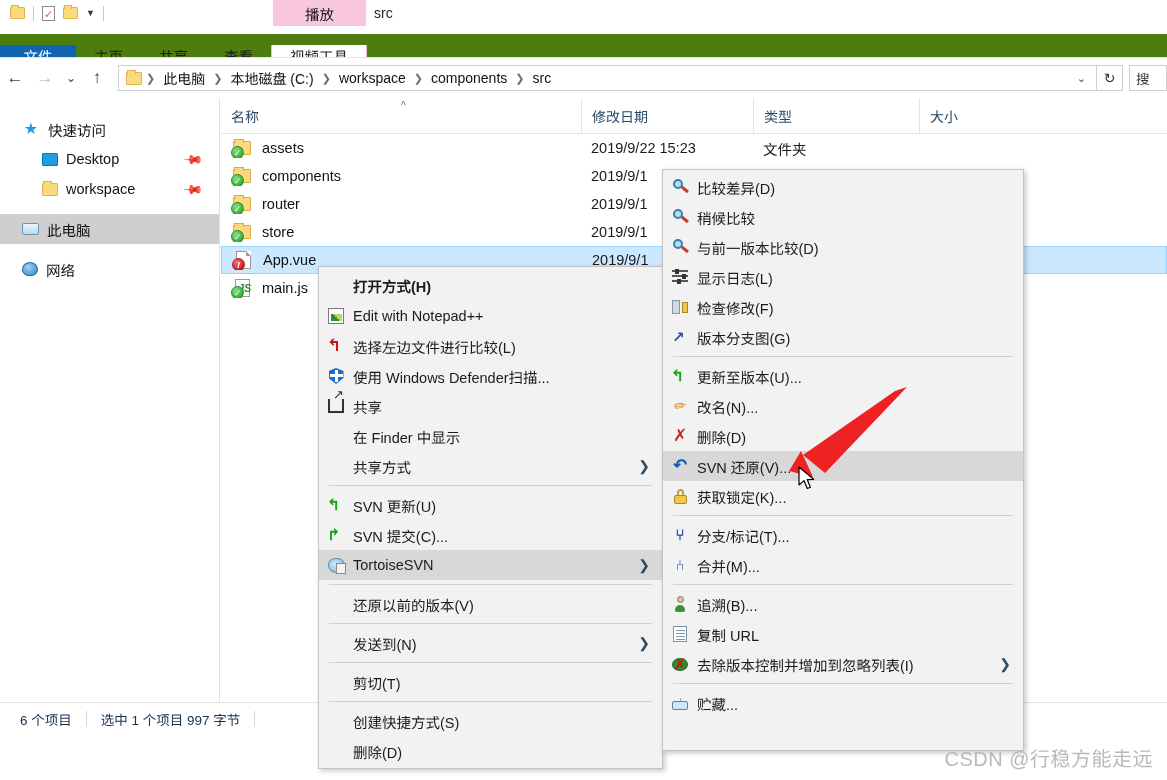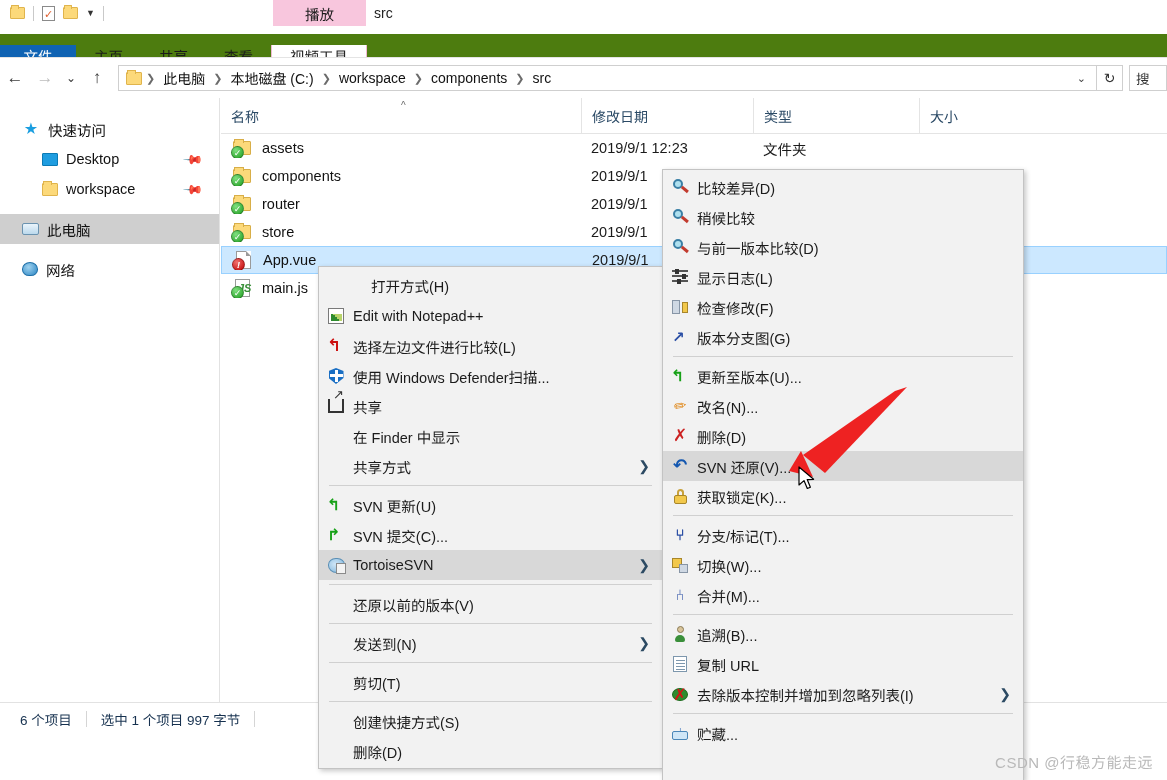--- a/index.html
+++ b/index.html
@@ -162,21 +162,21 @@
   
   .menu {
     position: absolute; background: #f2f2f2; border: 1px solid #c3c3c3;
     box-shadow: 2px 2px 5px rgba(0,0,0,0.22); padding: 2px 0; z-index: 50;
   }
   .mi {
     height: 30px; display: flex; align-items: center; gap: 0px;
     font-size: 14.5px; color: #1b1b1b; cursor: default; padding-right: 10px; position: relative;
   }
   .mi.hl { background: #d8d8d8; }
-  .mi.bold .mlabel { font-weight: normal; margin-left: 18px; }
+  .mi.bold .mlabel { font-weight: bold; }
   .micon { width: 34px; height: 30px; display:flex; align-items:center; justify-content:center; flex:none; }
   .mlabel { white-space: nowrap; }
   .marrow { position: absolute; right: 12px; font-size: 14px; color: #2c4a63; font-weight: 300; }
   .msep { height: 1px; background: #d0d0d0; margin: 4px 10px; }
 
   
   .g { position: relative; width: 18px; height: 18px; display:block; }
   .g-npp { width:16px;height:16px;background:#fff;border:1px solid #7a7a7a; }
   .g-npp:after{content:"";position:absolute;left:2px;bottom:2px;width:11px;height:7px;
     background:linear-gradient(45deg,#2e8b2e 50%,#b9d46b 50%);}
@@ -232,21 +232,21 @@
   .g-stash .ar{position:absolute;left:5px;top:-1px;color:#1357b0;font-size:12px;line-height:12px;font-weight:bold;}
 
   
   .redarrow { position: absolute; left: 755px; top: 385px; width: 160px; height: 105px; z-index: 70; pointer-events: none; }
 
   
   .cursor { position: absolute; left: 798px; top: 466px; z-index: 80; pointer-events: none; }
 
   
   .watermark {
-    position: absolute; right: 14px; bottom: 8px; font-size: 15px; color: #b9b9b9;
+    position: absolute; right: 14px; bottom: 8px; font-size: 20px; color: #b9b9b9;
     letter-spacing: 0.5px; z-index: 90; white-space: nowrap;
   }
 </style>
 </head>
 <body>
 
 <div id="root">
 
   <div class="qat">
     <div class="mini-folder"></div>
@@ -357,21 +357,21 @@
 
     <div class="rows">
       <div class="row">
         <div class="cell-name" style="width:360px">
           <span class="fileicon">
               <i class="fi-folder"></i>
               <i class="ovl green">✓</i>
             </span>
           <span>assets</span>
         </div>
-        <div class="cell-date" style="width:172px">2019/9/1 12:23</div>
+        <div class="cell-date" style="width:172px">2019/9/22 15:23</div>
         <div class="cell-type" style="width:166px">文件夹</div>
         <div class="cell-size" style="width:120px"></div>
       </div>
 
       <div class="row">
         <div class="cell-name" style="width:360px">
           <span class="fileicon">
               <i class="fi-folder"></i>
               <i class="ovl green">✓</i>
             </span>
@@ -624,29 +624,20 @@
     </div>
     <div class="msep"></div>
     <div class="mi">
       <span class="micon">
           <span class="g-branch">⑂</span>
         </span>
       <span class="mlabel">分支/标记(T)...</span>
     </div>
     <div class="mi">
       <span class="micon">
-          <span class="g-switch">
-            <i class="a"></i>
-            <i class="b"></i>
-          </span>
-        </span>
-      <span class="mlabel">切换(W)...</span>
-    </div>
-    <div class="mi">
-      <span class="micon">
           <span class="g-merge">⑃</span>
         </span>
       <span class="mlabel">合并(M)...</span>
     </div>
     <div class="msep"></div>
     <div class="mi">
       <span class="micon">
           <span class="g-blame">
             <i class="c"></i>
             <i class="h"></i>

